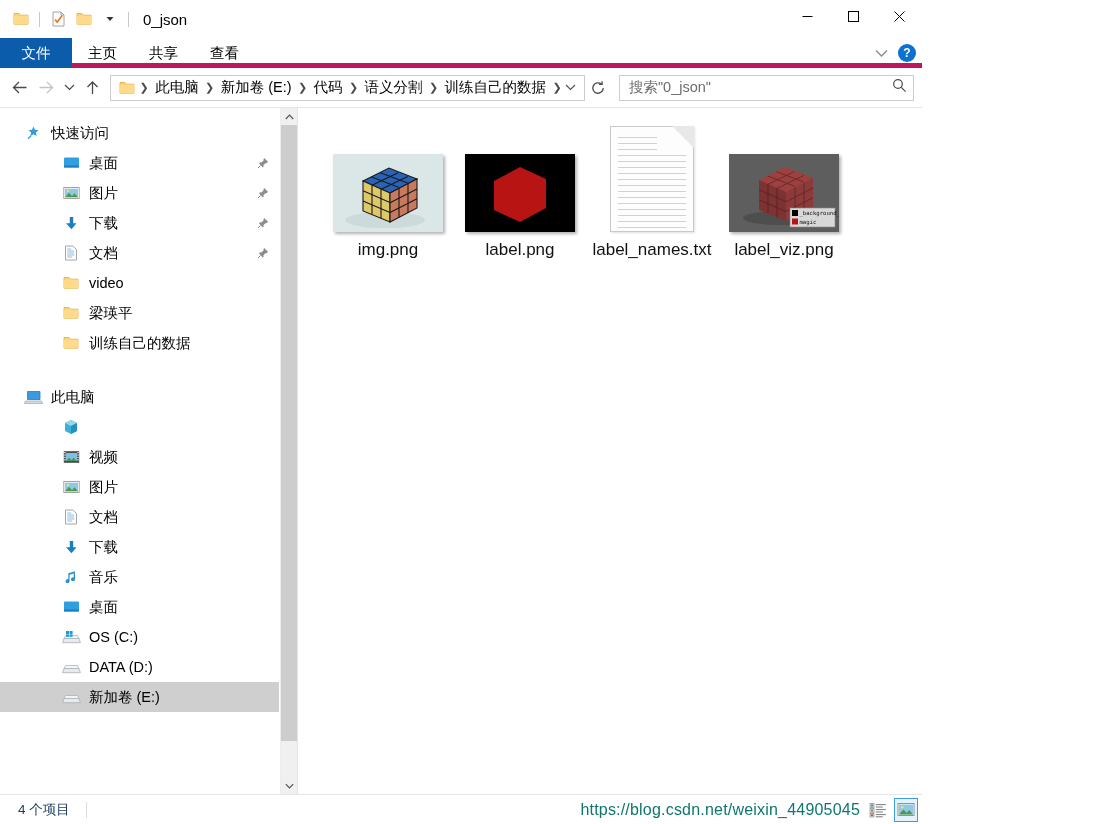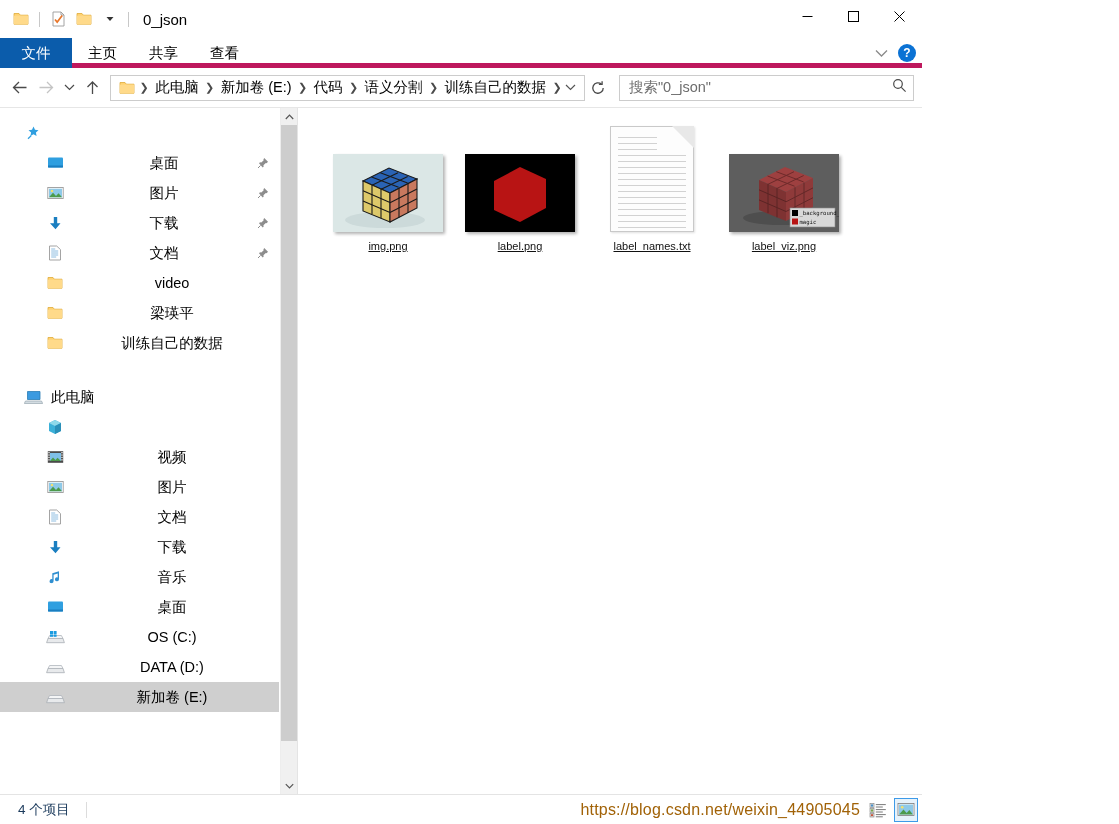--- a/index.html
+++ b/index.html
@@ -83,21 +83,21 @@
   .navpane { position:absolute; inset:0 18px 0 0; padding-top:10px; }
   .navrow {
     height:30px; display:flex; align-items:center; padding-right:8px;
     font-size:14.5px; color:#000; white-space:nowrap; position:relative;
   }
   .navrow.selected { background:#cfcfcf; }
   .nav-ico { width:22px; height:20px; display:flex; align-items:center; justify-content:center; flex:0 0 22px; margin-right:7px; }
   .nav-label { flex:1 1 auto; overflow:hidden; text-overflow:ellipsis; }
   .nav-pin { width:16px; flex:0 0 16px; display:flex; align-items:center; justify-content:center; }
   .lvl0 { padding-left:22px; }
-  .lvl1 { padding-left:44px;text-align:center; }
+  .lvl1 { padding-left:60px; }
   .group-gap { height:12px; }
 
   
   .sb-track {
     position:absolute; right:0; top:0; bottom:0; width:17px; background:#f0f0f0;
     border-left:1px solid #ededed;
   }
   .sb-arrow {
     position:absolute; left:0; width:17px; height:17px; background:#f0f0f0;
     display:flex; align-items:center; justify-content:center;
@@ -111,21 +111,21 @@
   
   .content { flex:1 1 auto; background:#fff; position:relative; overflow:hidden; }
   .filegrid { display:flex; flex-wrap:wrap; align-content:flex-start; padding:14px 0 0 24px; gap:0; }
   .fileitem {
     width:132px; padding:6px 2px 4px; display:flex; flex-direction:column;
     align-items:center; cursor:default;
   }
   .thumb-wrap {
     height:104px; display:flex; align-items:flex-end; justify-content:center; margin-bottom:8px;
   }
-  .filelabel { font-size:11px; color:#111; text-align:center; white-space:nowrap;text-decoration:underline; }
+  .filelabel { font-size:17px; color:#111; text-align:center; white-space:nowrap; }
 
   .thumb-photo {
     width:110px; height:78px; position:relative; overflow:hidden;
     box-shadow:2px 2px 3px rgba(0,0,0,0.30); background:#d8e4e4;
   }
   .thumb-black { background:#000; }
   .thumb-gray { background:#585858; }
   .txt-doc {
     width:84px; height:106px; background:#fdfdfd; border:1px solid #c9c9c9;
     position:relative; box-shadow:1px 1px 2px rgba(0,0,0,0.12);
@@ -139,21 +139,21 @@
 
   
   .statusbar {
     height:30px; flex:0 0 30px; border-top:1px solid #e4e4e4; background:#fff;
     display:flex; align-items:center; position:relative; padding-left:18px;
   }
   .status-text { font-size:13.5px; color:#1b3a5c; }
   .status-sep { width:1px; height:16px; background:#dcdcdc; margin-left:16px; }
   .watermark {
     position:absolute; right:62px; top:50%; transform:translateY(-50%);
-    font-size:16px; color:#a16207; white-space:nowrap; letter-spacing:0.2px;
+    font-size:16px; color:#0f766e; white-space:nowrap; letter-spacing:0.2px;
   }
   .viewbtns { position:absolute; right:4px; top:50%; transform:translateY(-50%); display:flex; gap:4px; }
   .viewbtn { width:24px; height:24px; display:flex; align-items:center; justify-content:center; }
   .viewbtn.active { border:1px solid #3d9ae8; background:#e6f2fb; }
 </style>
 </head>
 <body>
 
 <div class="window">
 
@@ -295,20 +295,21 @@
     <div class="sidebar">
       <div class="navpane">
 
         <div class="navrow lvl0">
           <span class="nav-ico">
             <svg width="16" height="16" viewBox="0 0 16 16">
               <path d="M8.5 1.5l1.5 3.3 3.5.4-2.6 2.4.7 3.5-3.1-1.8-3.1 1.8.7-3.5L3.5 5.2l3.5-.4z" fill="#2f9fe0"></path>
               <path d="M3 13.8l3.2-3.2" stroke="#2f9fe0" stroke-width="1.3"></path>
             </svg>
           </span>
+          <span class="nav-label">快速访问</span>
         </div>
 
         <div class="navrow lvl1">
           <span class="nav-ico">
             <svg width="17" height="14" viewBox="0 0 17 14">
               <rect x="1" y="1.5" width="15" height="10" rx="1" fill="#2f9fe0"></rect>
               <rect x="1" y="9.5" width="15" height="2" fill="#1a7ec0"></rect>
             </svg>
           </span>
           <span class="nav-label">桌面</span>

